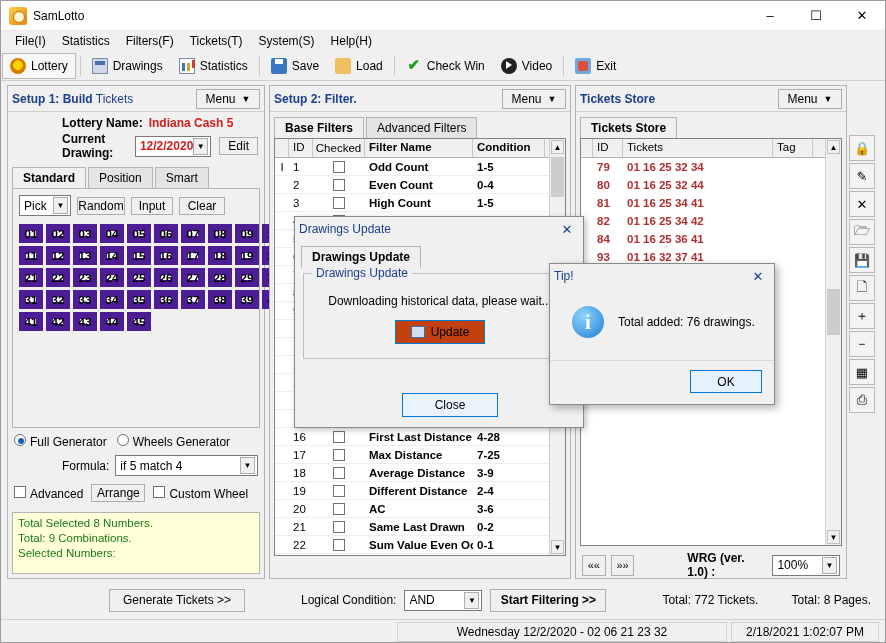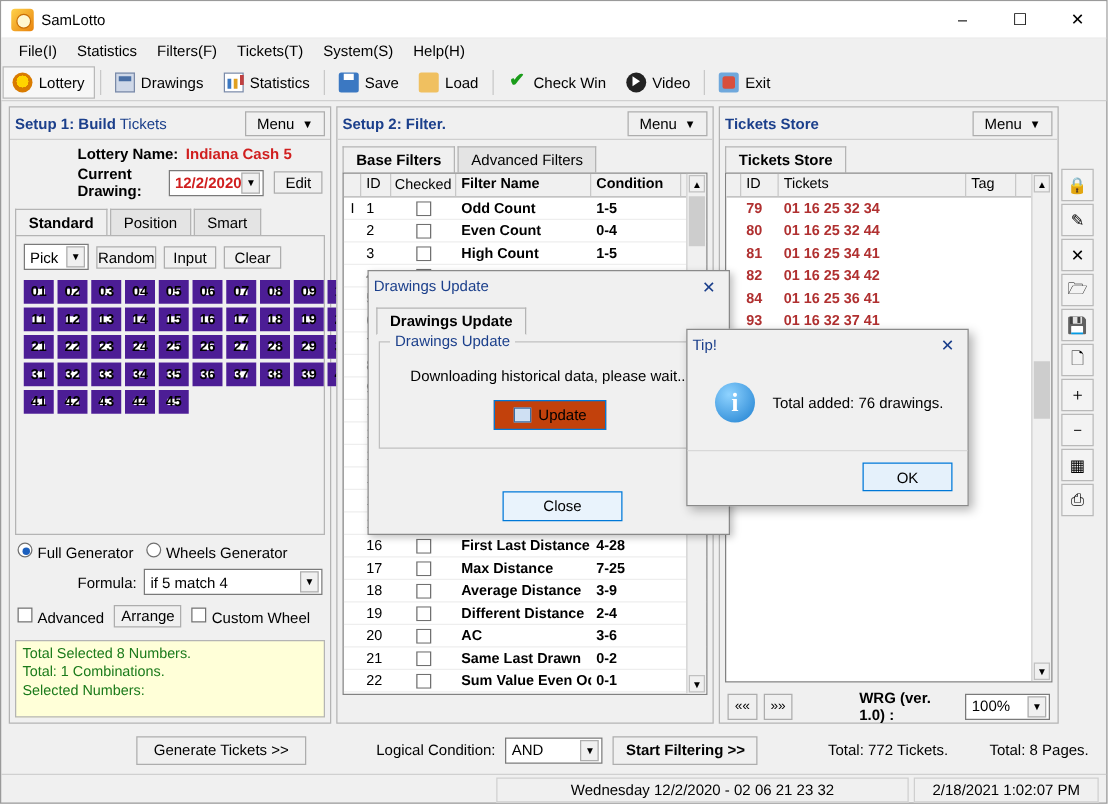--- a/index.html
+++ b/index.html
@@ -340,21 +340,21 @@
     <div class="genrow" style="gap:8px;align-items:center;">
       <span><span class="cbox"></span><span>Advanced</span></span>
       <div class="btn" style="width:54px;">
           <span>Arrange</span>
         </div>
       <span><span class="cbox"></span><span>Custom Wheel</span></span>
     </div>
 
     <div class="statusbox">
       <div>Total Selected 8 Numbers.</div>
-      <div>Total: 1 Combinations.</div>
+      <div>Total: 9 Combinations.</div>
       <div>Selected Numbers:</div>
     </div>
   </div>
 
   <div class="panel" id="setup2">
     <div class="panel-head">
       <div class="panel-title">Setup 2: Filter.</div>
       <div class="menu-btn">
         <span>Menu</span>
         <span class="cv">▼</span>

